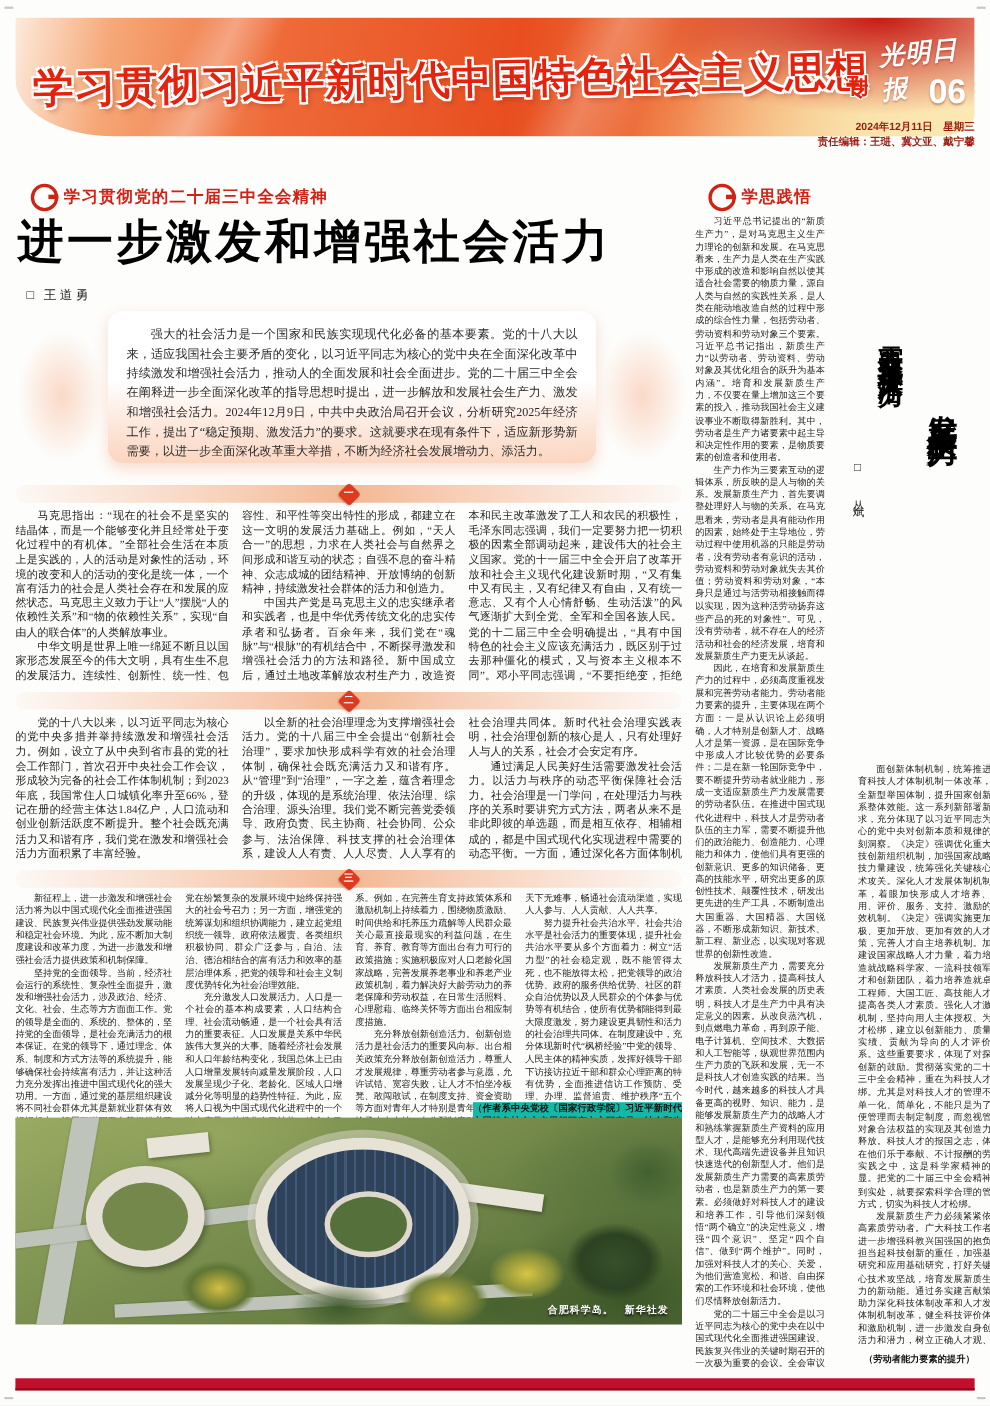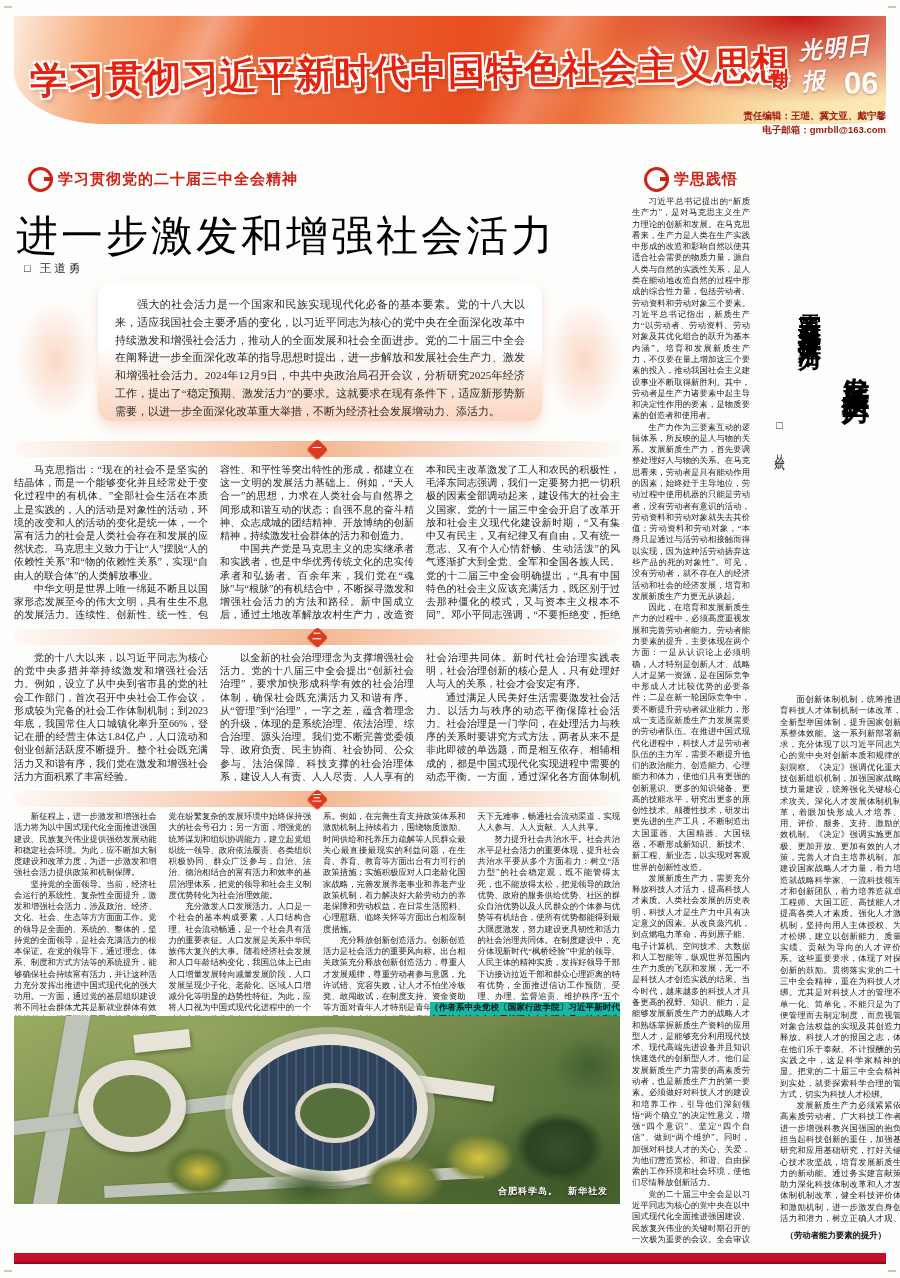--- a/index.html
+++ b/index.html
@@ -30,21 +30,21 @@
     font-size:31px;font-weight:bold;color:#fff;text-shadow:0 1px 2px rgba(120,10,0,.35);text-align:right;}
   .dateblock{position:absolute;left:500px;top:109px;width:386px;text-align:right;
     font-family:"Liberation Sans","DejaVu Sans",sans-serif;font-size:9.5px;line-height:1.45;
     color:#9c190f;font-weight:bold;}
   
   .eyebrow{position:absolute;display:flex;align-items:center;gap:5px;}
   .g-logo{width:19px;height:19px;border:3px solid #cf2318;border-radius:50%;position:relative;flex:0 0 auto;}
   .g-logo::after{content:"";position:absolute;right:-3px;top:7px;width:9px;height:4px;background:#cf2318;}
   .eyebrow-text{font-family:"Liberation Sans","DejaVu Sans",sans-serif;font-weight:bold;font-size:15px;color:#cf2318;letter-spacing:1px;}
   
-  .l-title{position:absolute;left:16px;top:192px;font-size:42px;font-weight:normal;letter-spacing:3px;color:#000;white-space:nowrap;margin-top:16px;}
+  .l-title{position:absolute;left:16px;top:192px;font-size:42px;font-weight:bold;letter-spacing:3px;color:#000;white-space:nowrap;}
   .l-author{position:absolute;left:24px;top:261px;font-size:11.5px;letter-spacing:3px;color:#222;}
   .leadbox{position:absolute;left:98px;top:283px;width:444px;height:138px;border-radius:14px;box-sizing:border-box;
     padding:13px 17px 0 17px;
     background:
       linear-gradient(180deg,rgba(255,255,255,0) 45%,rgba(249,198,170,.6) 100%),
       radial-gradient(130% 120% at 50% 0%,#ffffff 55%,#fdeadd 100%);
     box-shadow:0 5px 12px rgba(238,140,100,.28);
     font-size:11px;line-height:1.62;text-align:justify;color:#2a2a2a;}
   .leadbox p{margin:0;text-indent:2em;}
   .lead-glow{position:absolute;width:80px;height:120px;border-radius:50%;
@@ -110,22 +110,22 @@
   <div class="cmark" style="right:4px;bottom:6px;width:8px;height:2px;"></div>
 
   <div class="banner">
     <div class="banner-sheen"></div>
     <div class="banner-title">学习贯彻习近平新时代中国特色社会主义思想</div>
     <div class="banner-zhuan">专刊</div>
     <div class="banner-logo">光明日报</div>
     <div class="banner-pagenum">06</div>
   </div>
   <div class="dateblock">
+    <div>2024年12月11日　星期三</div>
     <div>责任编辑：王琎、冀文亚、戴宁馨</div>
-    <div>电子邮箱：gmrbll@163.com</div>
   </div>
 
   <div class="eyebrow" style="left:28px;top:167px;">
     <span class="g-logo"></span>
     <span class="eyebrow-text">学习贯彻党的二十届三中全会精神</span>
   </div>
 
   <div class="l-title">进一步激发和增强社会活力</div>
   <div class="l-author">□ 王道勇</div>
 

